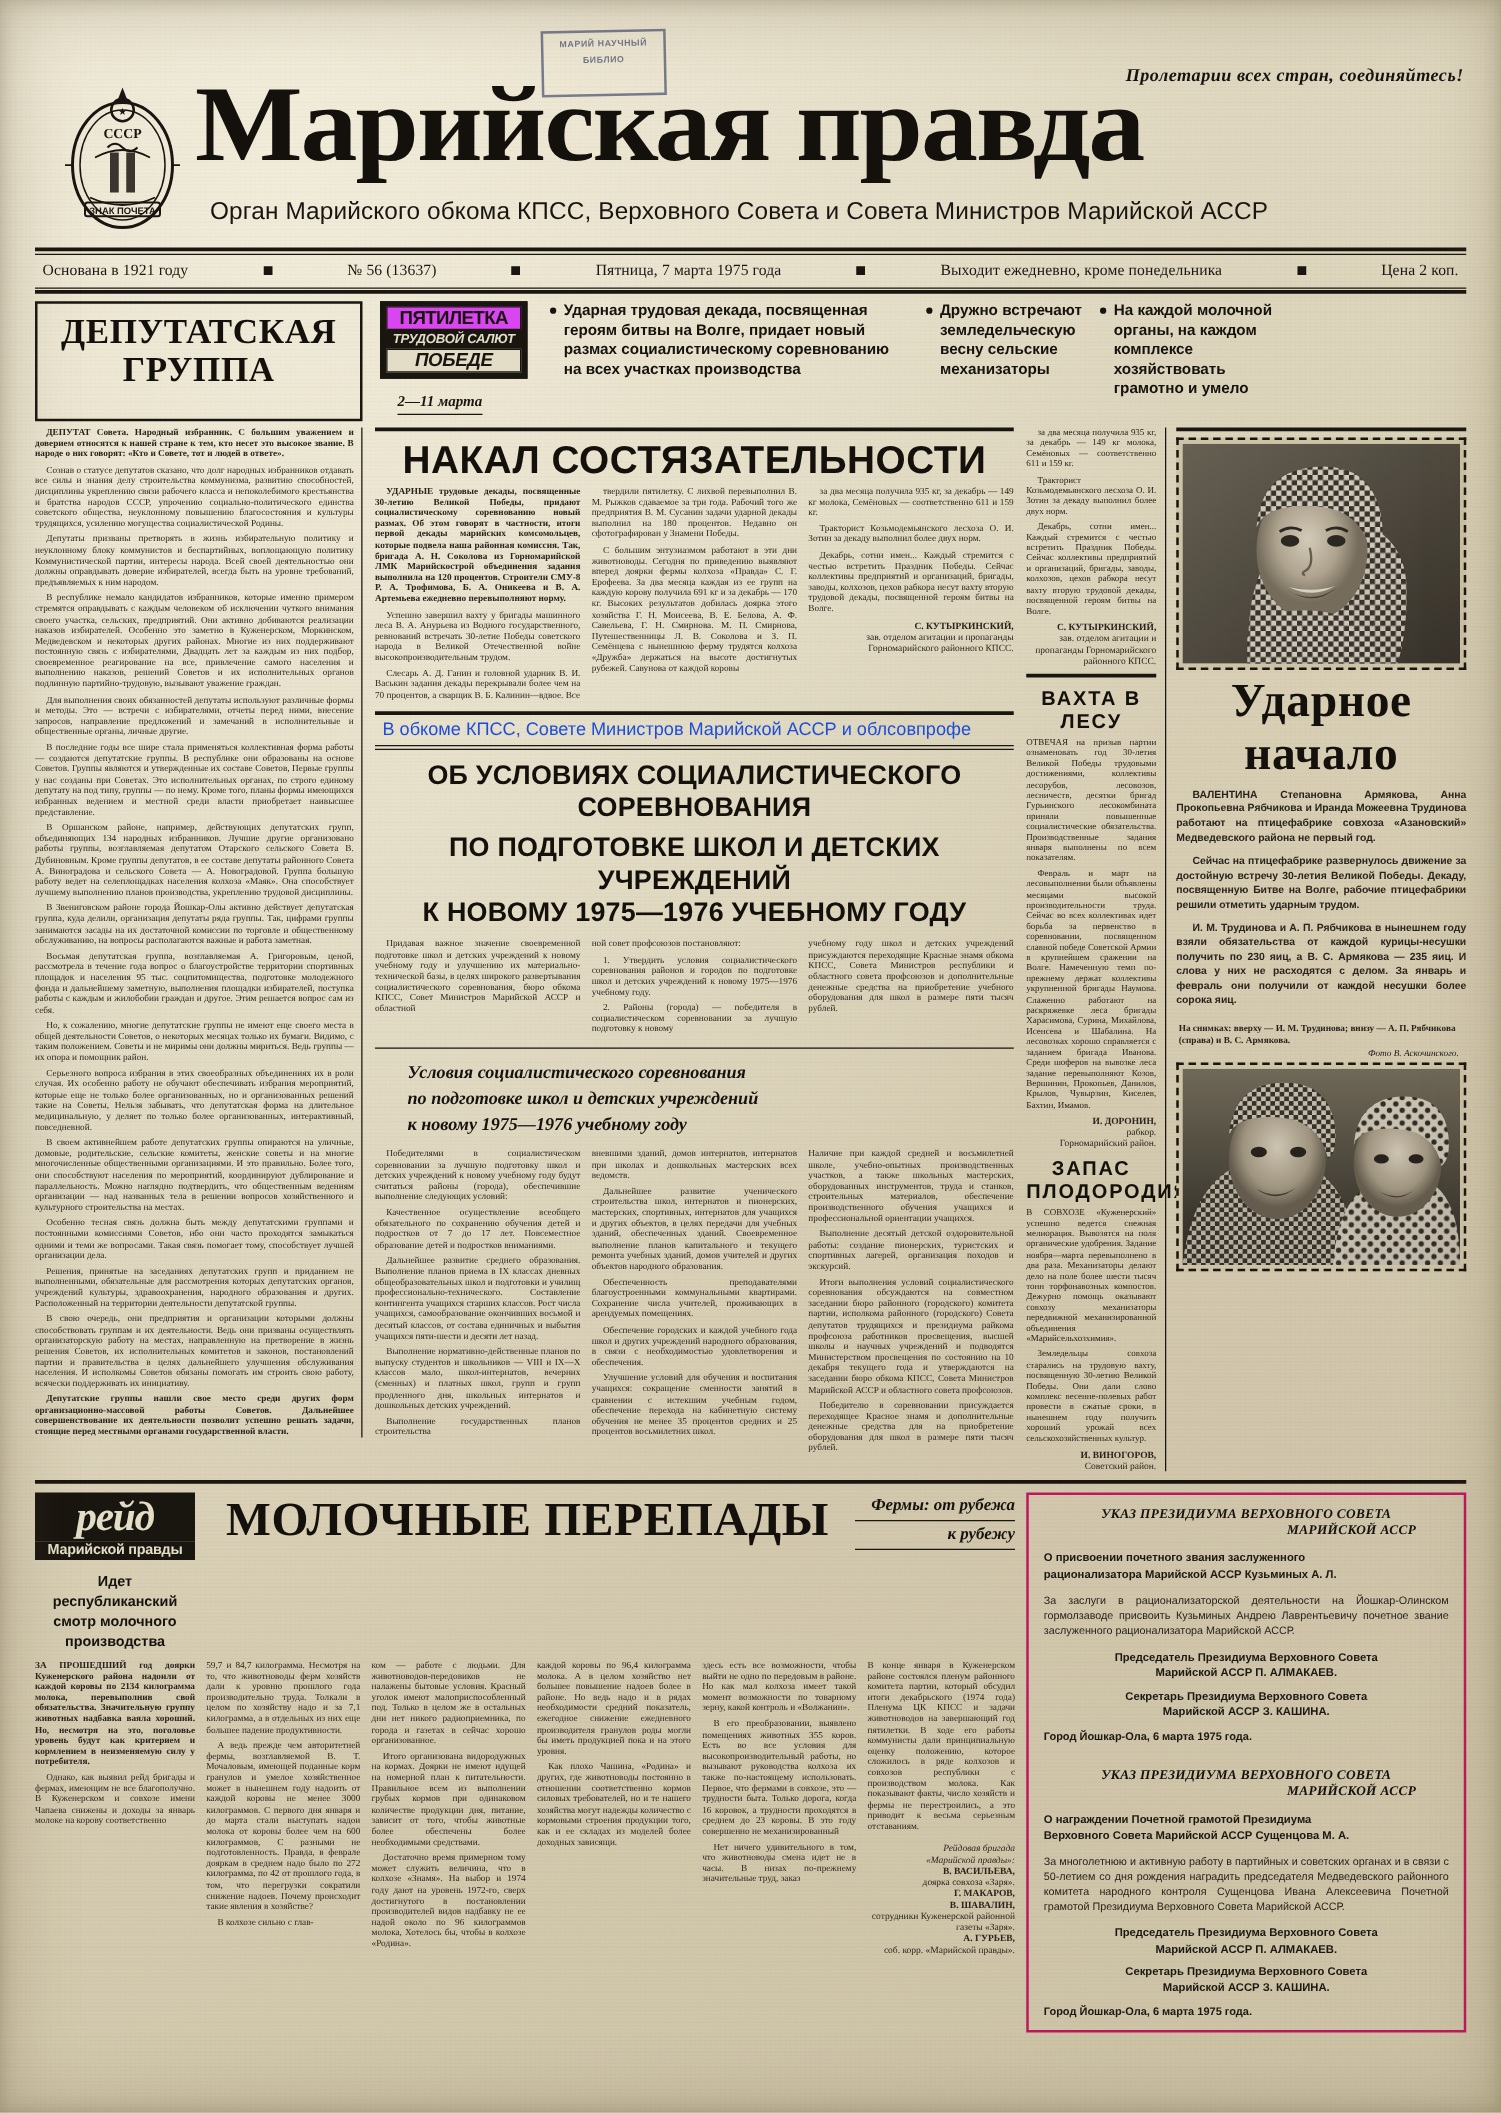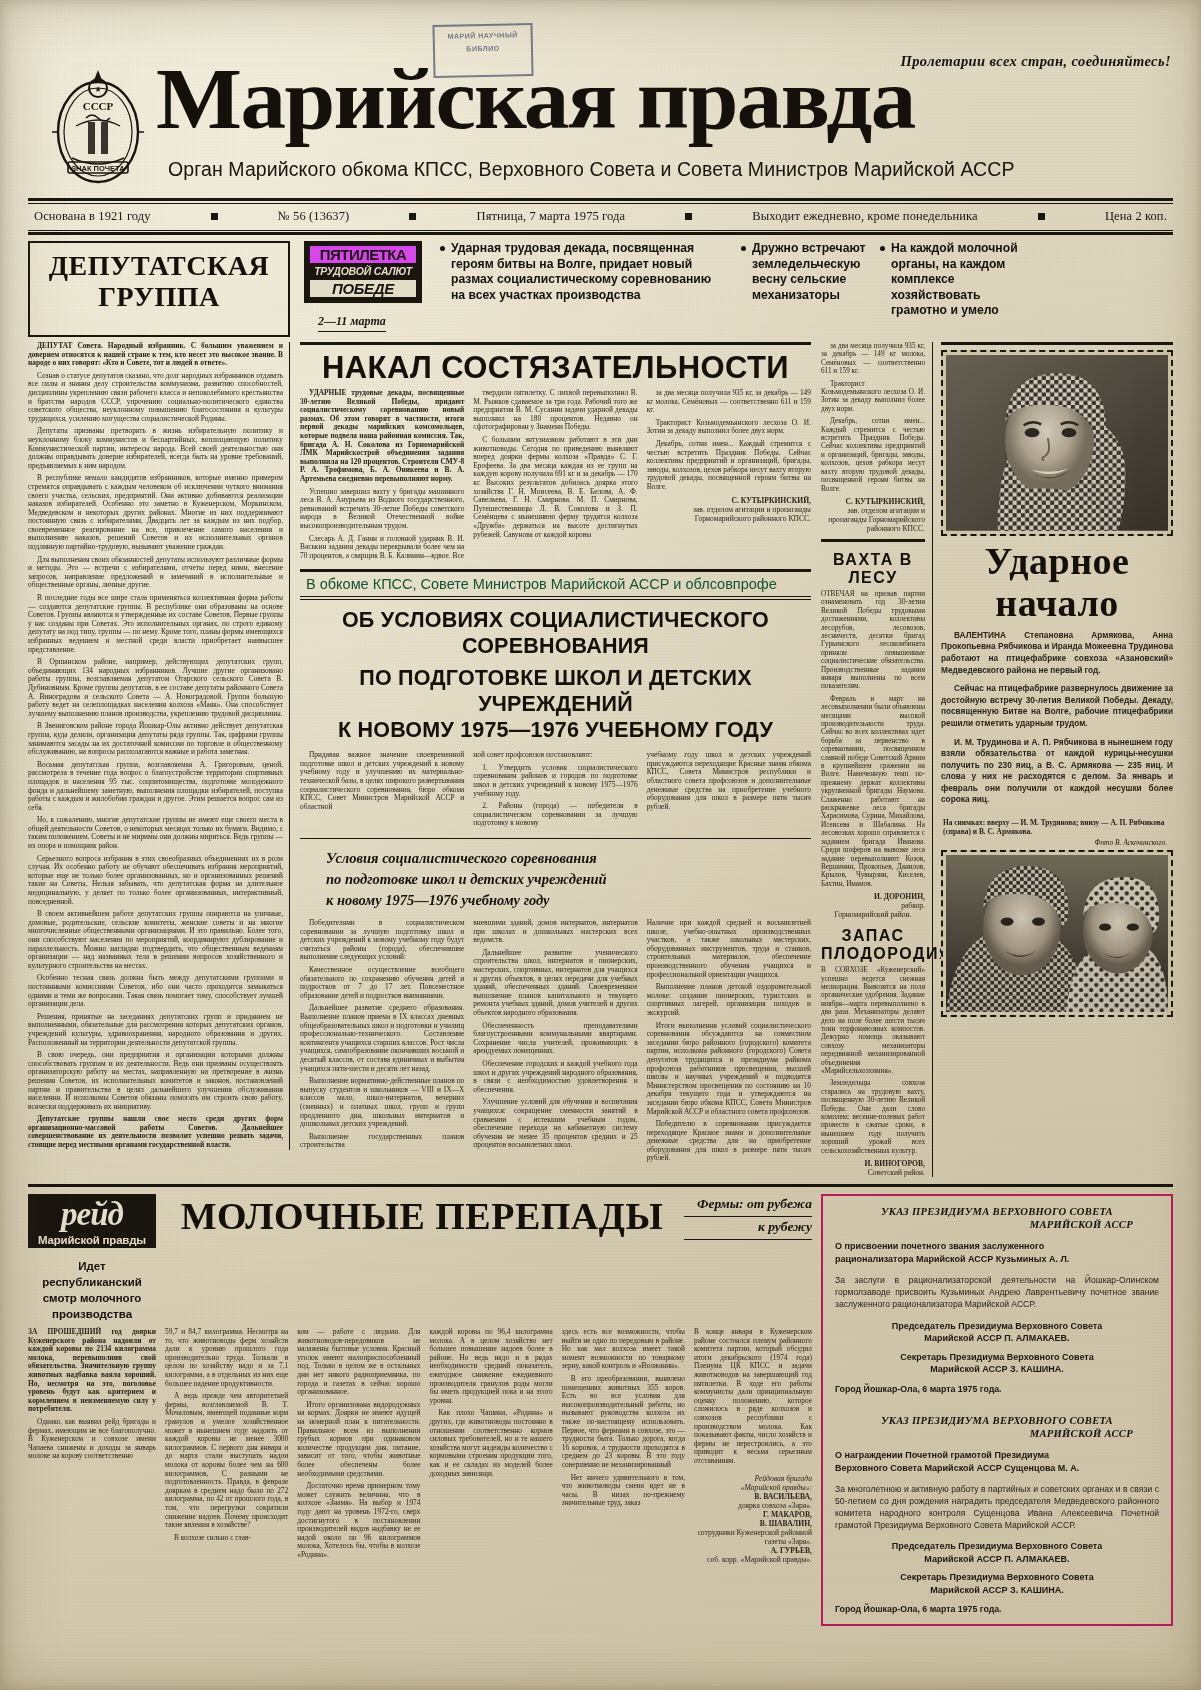--- a/index.html
+++ b/index.html
@@ -136,21 +136,21 @@
     font-family:"Liberation Sans",sans-serif;font-weight:bold;
     font-size:31px;line-height:34px;letter-spacing:.4px;text-align:center;
     color:#14110c;padding:6px 0 4px 0;
   }
   .cols3{display:flex;gap:9px;}
   .cols3 > div{flex:1;}
 
   
   .decree-kicker{
     font-family:"Liberation Sans",sans-serif;font-size:14.5px;
-    padding:4px 2px 4px 6px;color:#14532d;
+    padding:4px 2px 4px 6px;color:#1d4ed8;
   }
   .decree-title{
     font-family:"Liberation Sans",sans-serif;font-weight:bold;
     font-size:21.5px;line-height:26px;letter-spacing:.2px;
     text-align:center;color:#14110c;padding:7px 0 6px 0;
   }
   .decree-sub{
     font-family:"Liberation Serif",serif;font-style:italic;font-weight:bold;
     font-size:14.5px;line-height:21px;color:#16120d;padding:9px 0 8px 26px;
   }
@@ -426,21 +426,21 @@
         </div>
         <div class="txt">
           <p style="text-indent:0">вневшими зданий, домов интернатов, интернатов при школах и дошкольных мастерских всех ведомств.</p>
           <p>Дальнейшее развитие ученического строительства школ, интернатов и пионерских, мастерских, спортивных, интернатов для учащихся и других объектов, в целях передачи для учебных зданий, обеспеченных зданий. Своевременное выполнение планов капитального и текущего ремонта учебных зданий, домов учителей и других объектов народного образования.</p>
           <p>Обеспеченность преподавателями благоустроенными коммунальными квартирами. Сохранение числа учителей, проживающих в арендуемых помещениях.</p>
           <p>Обеспечение городских и каждой учебного года школ и других учреждений народного образования, в связи с необходимостью удовлетворения и обеспечения.</p>
           <p>Улучшение условий для обучения и воспитания учащихся: сокращение сменности занятий в сравнении с истекшим учебным годом, обеспечение перехода на кабинетную систему обучения не менее 35 процентов средних и 25 процентов восьмилетних школ.</p>
         </div>
         <div class="txt">
           <p style="text-indent:0">Наличие при каждой средней и восьмилетней школе, учебно-опытных производственных участков, а также школьных мастерских, оборудованных инструментов, труда и станков, строительных материалов, обеспечение производственного обучения учащихся и профессиональной ориентации учащихся.</p>
-          <p>Выполнение планов детской оздоровительной молоке: создание пионерских, туристских и спортивных лагерей, организация походов и экскурсий.</p>
+          <p>Выполнение десятый детской оздоровительной работы: создание пионерских, туристских и спортивных лагерей, организация походов и экскурсий.</p>
           <p>Итоги выполнения условий социалистического соревнования обсуждаются на совместном заседании бюро районного (городского) комитета партии, исполкома районного (городского) Совета депутатов трудящихся и президиума райкома профсоюза работников просвещения, высшей школы и научных учреждений и подводятся Министерством просвещения по состоянию на 10 декабря текущего года и утверждаются на заседании бюро обкома КПСС, Совета Министров Марийской АССР и областного совета профсоюзов.</p>
           <p>Победителю в соревновании присуждается переходящее Красное знамя и дополнительные денежные средства для на приобретение оборудования для школ в размере пяти тысяч рублей.</p>
         </div>
       </div>
     </div>
 
     <div class="rightcol">
 
       <div style="display:flex;">
 
@@ -457,21 +457,21 @@
 
           <div class="hr" style="margin:6px 0 5px 0;"></div>
           <div class="sb-head">ВАХТА В ЛЕСУ</div>
 
           <div class="txt" style="font-size:7.2px;line-height:8.4px;">
             <p style="text-indent:0">ОТВЕЧАЯ на призыв партии ознаменовать год 30-летия Великой Победы трудовыми достижениями, коллективы лесорубов, лесовозов, лесничеств, десятки бригад Гурьинского лесокомбината приняли повышенные социалистические обязательства. Производственные задания января выполнены по всем показателям.</p>
             <p>Февраль и март на лесовыполнении были объявлены месяцами высокой производительности труда. Сейчас во всех коллективах идет борьба за первенство в соревновании, посвященном славной победе Советской Армии в крупнейшем сражении на Волге. Намеченную темп по-прежнему держат коллективы укрупненной бригады Наумова. Слаженно работают на раскряжевке леса бригады Харасимова, Сурина, Михайлова, Исенсева и Шабалина. На лесовозках хорошо справляется с заданием бригада Иванова. Среди шоферов на вывозке леса задание перевыполняют Козов, Вершинин, Прокопьев, Данилов, Крылов, Чувырзин, Киселев, Бахтин, Имамов.</p>
             <div class="sign">
               <div>И. ДОРОНИН,</div>
               <div class="role">рабкор.</div>
-              <div class="role" style="text-align:center">Горномарийский район.</div>
+              <div class="role" style="">Горномарийский район.</div>
             </div>
           </div>
 
           <div class="sb-head" style="margin-top:4px">ЗАПАС ПЛОДОРОДИЯ</div>
           <div class="txt" style="font-size:7.2px;line-height:8.4px;">
             <p style="text-indent:0">В СОВХОЗЕ «Куженерский» успешно ведется снежная мелиорация. Вывозятся на поля органические удобрения. Задание ноября—марта перевыполнено в два раза. Механизаторы делают дело на поле более шести тысяч тонн торфонавозных компостов. Дежурно помощь оказывают совхозу механизаторы передвижной механизированной объединения «Марийсельхозхимия».</p>
             <p>Земледельцы совхоза старались на трудовую вахту, посвященную 30-летию Великой Победы. Они дали слово комплекс весенне-полевых работ провести в сжатые сроки, в нынешнем году получить хороший урожай всех сельскохозяйственных культур.</p>
             <div class="sign">
               <div>И. ВИНОГОРОВ,</div>
               <div class="role">Советский район.</div>

